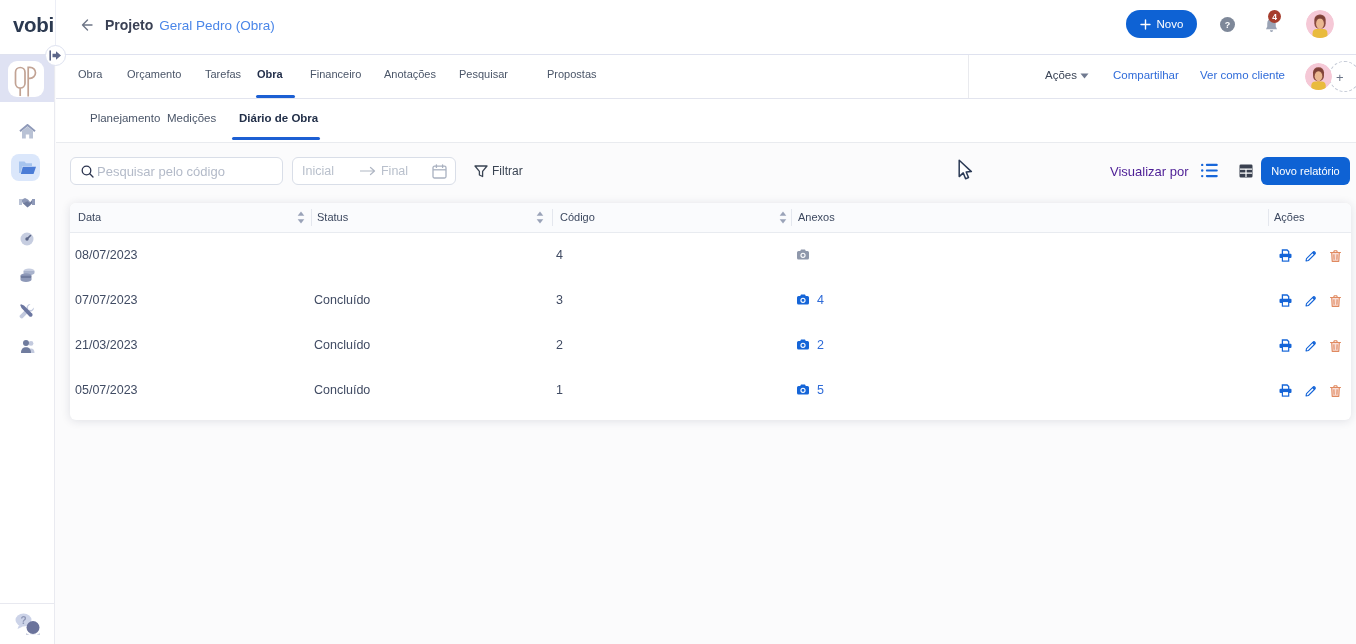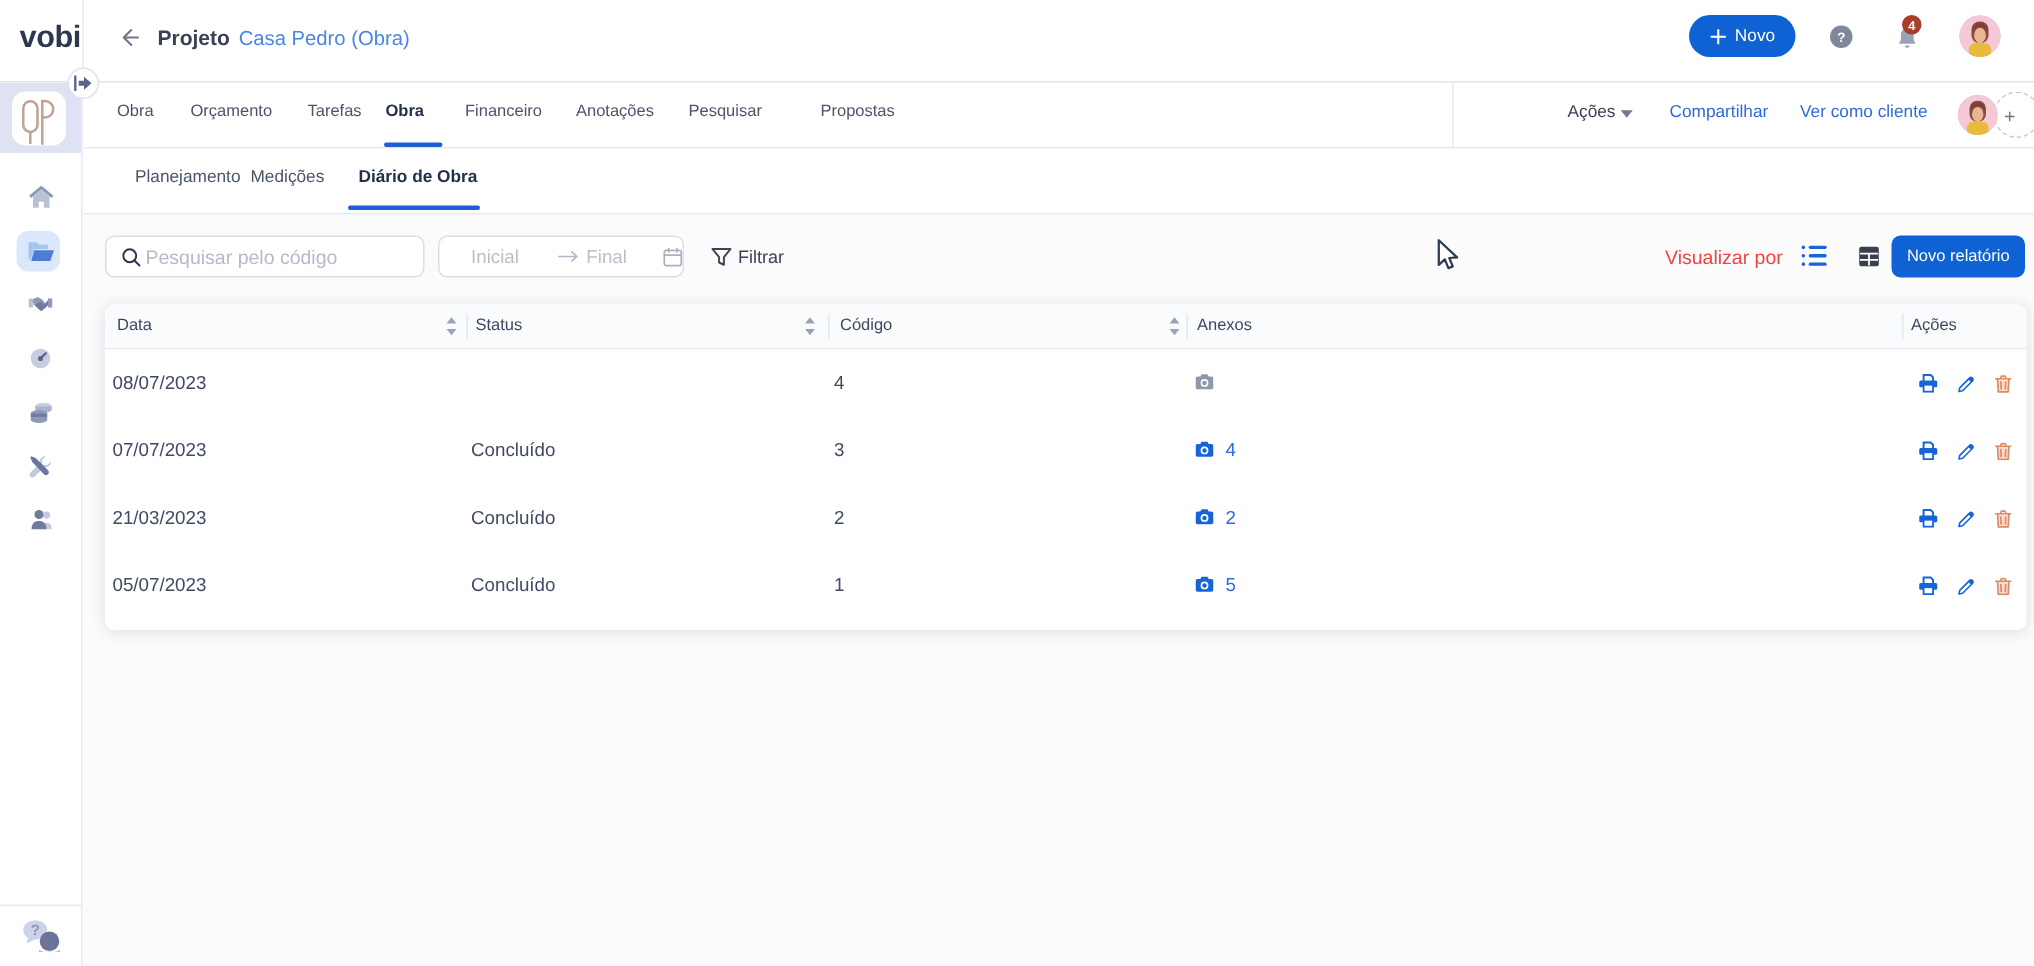--- a/index.html
+++ b/index.html
@@ -38,23 +38,23 @@
 
 
 #subtabs { position:absolute; left:56px; top:99px; width:1300px; height:44px; background:#fff; border-bottom:1px solid #e9ebef; z-index:10; }
 .stab { position:absolute; top:13px; font-size:11.5px; color:#4a5568; }
 .stab.active { color:#233049; font-weight:700; }
 #subline { position:absolute; left:176px; top:38px; width:88px; height:3px; background:#1c5fd3; border-radius:2px; }
 
 
 #searchbox { position:absolute; left:70px; top:157px; width:213px; height:28px; background:#fff; border:1px solid #d9dee8; border-radius:6px; display:flex; align-items:center; padding-left:11px; gap:7px; }
 #searchbox span { font-size:13px; color:#b3bac8; }
-#datebox { position:absolute; left:292px; top:157px; width:164px; height:28px; background:#fff; border:1px solid #d9dee8; border-radius:6px; display:flex; align-items:center; font-size:12.5px; color:#b9c0cc;padding-left:12px; }
+#datebox { position:absolute; left:292px; top:157px; width:164px; height:28px; background:#fff; border:1px solid #d9dee8; border-radius:6px; display:flex; align-items:center; font-size:12.5px; color:#b9c0cc; }
 #filtrar { position:absolute; left:474px; top:157px; height:28px; display:flex; align-items:center; gap:4px; font-size:12px; color:#3a4453; }
-#vispor { position:absolute; left:1110px; top:157px; height:28px; display:flex; align-items:center; font-size:13px; color:#ef4444; }
+#vispor { position:absolute; left:1110px; top:157px; height:28px; display:flex; align-items:center; font-size:13px; color:#4c1d95; }
 #lsticon { position:absolute; left:1201px; top:163px; }
 #tblicon { position:absolute; left:1239px; top:164px; }
 #nrbtn { position:absolute; left:1261px; top:157px; width:89px; height:28px; background:#0e62d4; border-radius:6px; color:#fff; font-size:11px; font-weight:500; display:flex; align-items:center; justify-content:center; }
 
 
 #tbl { position:absolute; left:70px; top:203px; width:1281px; height:217px; background:#fff; border-radius:6px; box-shadow:0 1px 10px rgba(30,40,70,0.13); z-index:5; }
 #thead { position:absolute; left:0; top:0; width:1281px; height:30px; background:#fafbfd; border-bottom:1px solid #e8ebf0; border-radius:6px 6px 0 0; }
 .th { position:absolute; top:0; height:28px; display:flex; align-items:center; font-size:11px; color:#3c485f; }
 .vsep { position:absolute; top:6px; width:1px; height:17px; background:#e4e7ee; }
 .sorter { position:absolute; top:8px; }
@@ -65,21 +65,21 @@
 </style>
 </head>
 <body>
 
 <div id="topbar">
   <div id="topvline"></div>
   <div id="logo">vobi</div>
   <svg id="backarrow" width="14" height="14" viewBox="0 0 14 14">
       <path d="M8.5 2 L3.5 7 L8.5 12 M3.5 7 H13" stroke="#6e7687" stroke-width="1.4" fill="none" stroke-linecap="round" stroke-linejoin="round"></path>
     </svg>
-  <div id="ptitle">Projeto <span>Casa Pedro (Obra)</span></div>
+  <div id="ptitle">Projeto <span>Geral Pedro (Obra)</span></div>
   <div id="novobtn"><svg width="11" height="11" viewBox="0 0 11 11">
         <path d="M5.5 1 V10 M1 5.5 H10" stroke="#fff" stroke-width="1.4" stroke-linecap="round"></path>
       </svg>Novo</div>
   <div id="helpc">?</div>
   <svg id="bell" width="17" height="17" viewBox="0 0 16 16">
       <path d="M8 1.5 C5.5 1.5 4 3.5 4 6 v3 L2.8 11.5 h10.4 L12 9 V6 C12 3.5 10.5 1.5 8 1.5 Z" fill="#9aa3b5"></path>
       <path d="M6.5 12.5 a1.5 1.5 0 0 0 3 0" fill="#9aa3b5"></path>
     </svg>
   <div id="badge">4</div>
   <svg class="abs" style="left:1306px; top:10px;" width="28" height="28" viewBox="0 0 32 32">

